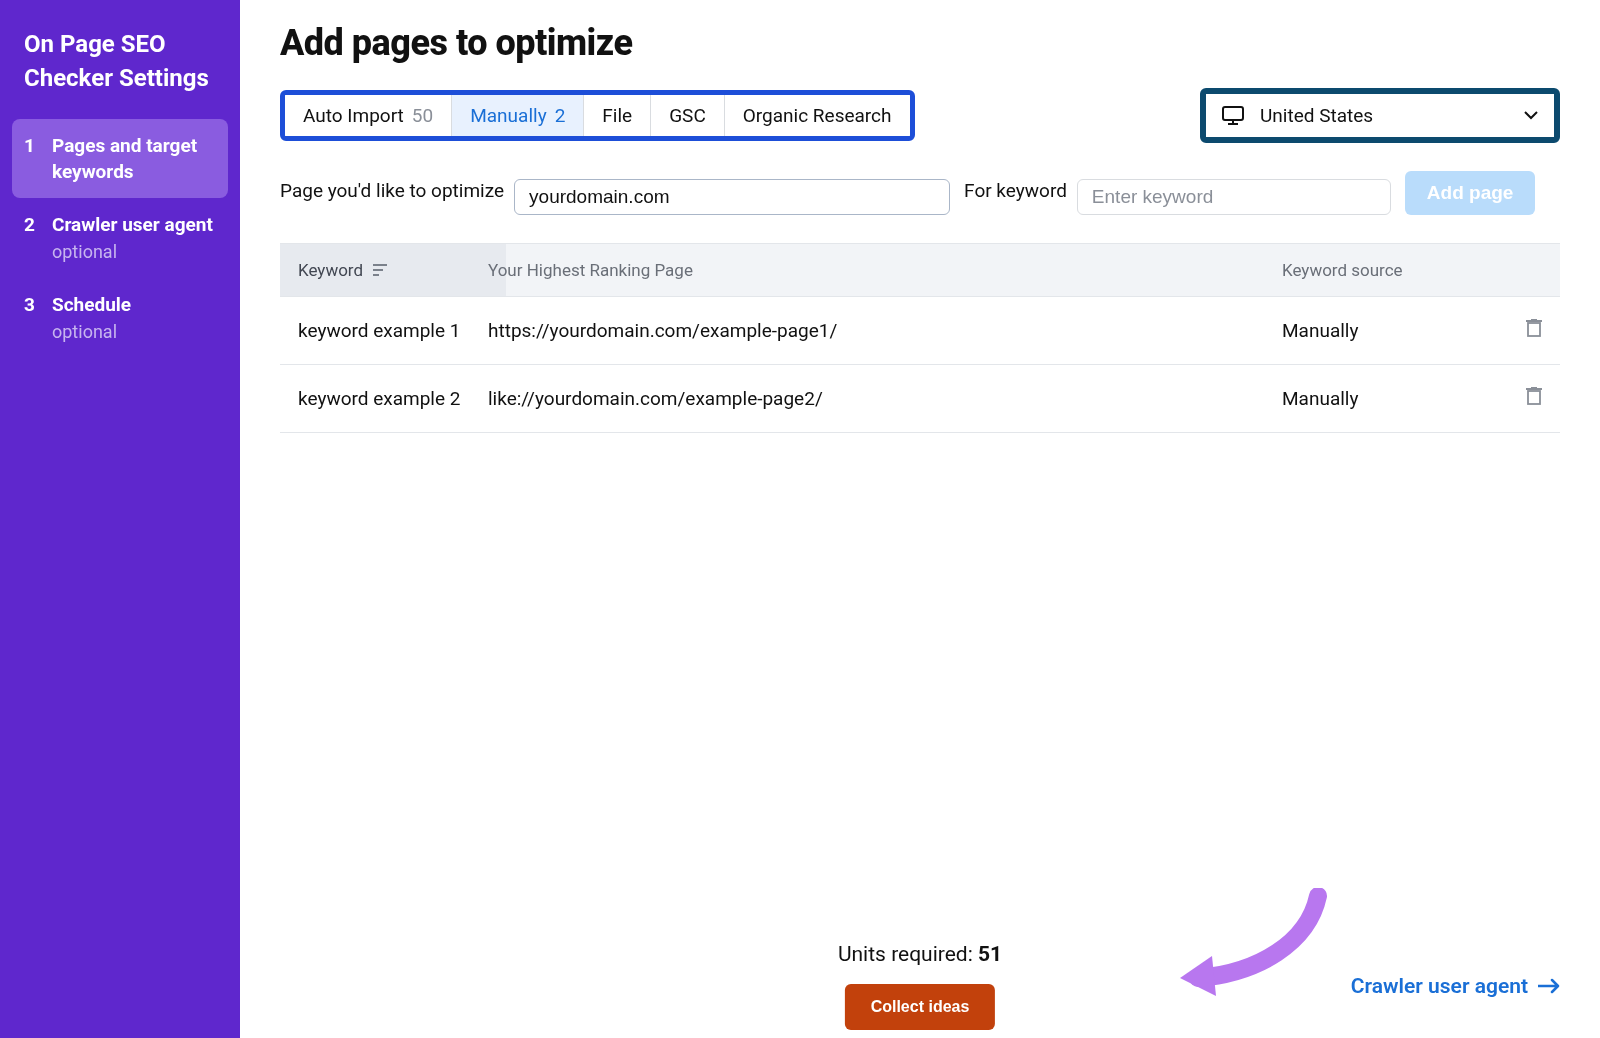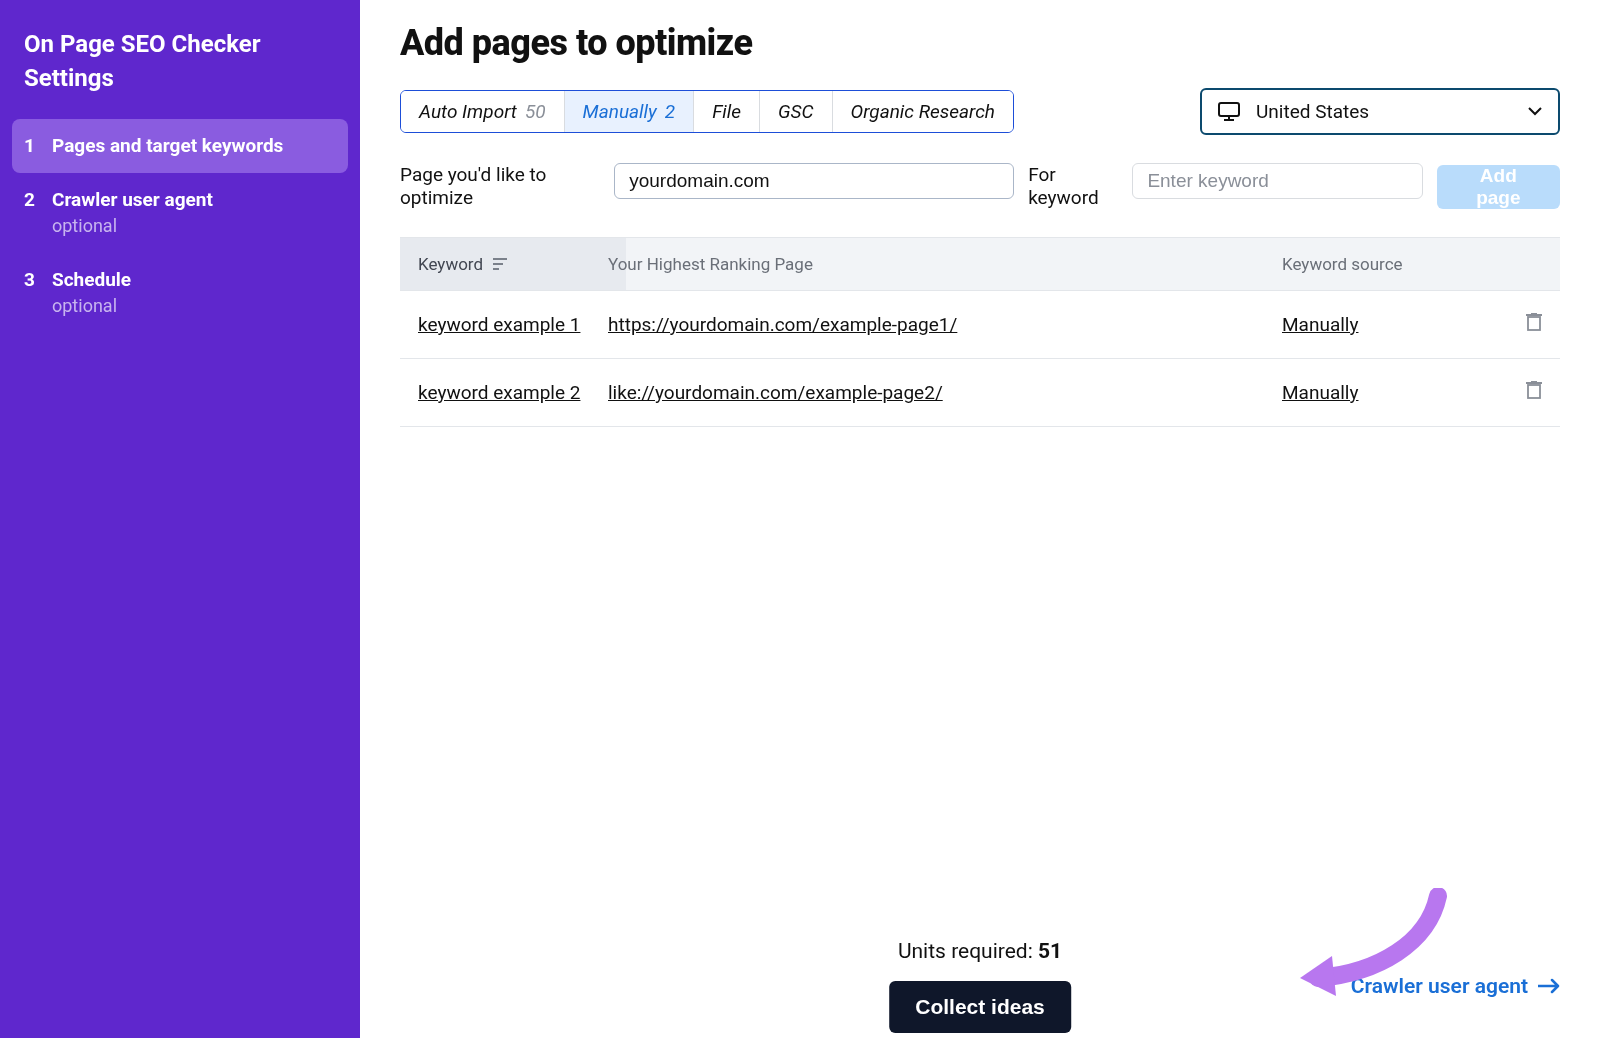--- a/index.html
+++ b/index.html
@@ -1,56 +1,56 @@
 <!DOCTYPE html>
 <html><head>
 <meta charset="utf-8">
 <style>
 * { box-sizing: border-box; margin: 0; padding: 0; }
 body { font-family: -apple-system, BlinkMacSystemFont, "Segoe UI", Roboto, Helvetica, Arial, sans-serif; background: #fff; width: 1600px; height: 1038px; overflow: hidden; }
 .layout { display: flex; height: 100%; }
-.sidebar { width: 360px; background: #5f27cd; color: #fff; padding: 28px 12px 0 12px; flex-shrink: 0; }
+.sidebar { width: 240px; background: #5f27cd; color: #fff; padding: 28px 12px 0 12px; flex-shrink: 0; }
 .sidebar-title { font-size: 24px; font-weight: 700; line-height: 1.4; padding: 0 12px 24px 12px; }
 .nav-item { display: flex; gap: 14px; padding: 14px 12px; border-radius: 8px; font-size: 19px; line-height: 1.35; }
 .nav-item.active { background: #8a5ce0; }
 .nav-num { font-weight: 700; width: 14px; flex-shrink: 0; }
 .nav-label { font-weight: 700; }
 .nav-sub { display: block; font-weight: 400; color: #c7b4ef; margin-top: 2px; font-size: 18px; }
 .main { flex: 1; padding: 22px 40px 30px 40px; position: relative; display:flex; flex-direction:column; }
 .page-title { font-size: 36px; font-weight: 800; color: #111; letter-spacing: -0.5px; }
 .controls-row { display: flex; gap: 26px; margin-top: 24px; align-items: center; }
-.tabs { display: flex; border: 1px solid #1d4ed8; border-radius: 6px; overflow: hidden; font-style: italic; }
+.tabs { display: flex; border: 5px solid #1d4ed8; border-radius: 6px; overflow: hidden; }
 .tab { padding: 9px 18px; font-size: 19px; color: #111; border-right: 1px solid #d9dce0; display:flex; align-items:center; gap:8px; cursor:pointer; background:#fff; }
 .tab:last-child { border-right: none; }
 .tab .count { color: #8a8f98; }
 .tab.active { background: #e8f1fe; color: #1a6fd6; }
 .tab.active .count { color: #1a6fd6; }
-.device-select { margin-left: auto; border: 2px solid #0c4a6e; border-radius: 6px; padding: 10px 16px; display:flex; align-items:center; gap:16px; width: 360px; justify-content: space-between; cursor:pointer; }
+.device-select { margin-left: auto; border: 6px solid #0c4a6e; border-radius: 6px; padding: 10px 16px; display:flex; align-items:center; gap:16px; width: 360px; justify-content: space-between; cursor:pointer; }
 .device-left { display:flex; align-items:center; gap:16px; font-size:19px; color:#111; }
 .chev { font-size: 16px; color:#111; }
 .form-row { display: flex; gap: 14px; margin-top: 28px; align-items: flex-end; }
 .field { display:flex; flex-direction:row; gap:10px; }
 .field-label { font-size: 19px; color:#111; }
 .text-input { height: 36px; border: 1px solid #d9dce0; border-radius: 6px; padding: 0 14px; font-size: 19px; color:#111; }
 .text-input.url { width: 436px; border-color: #aab6c8; }
 .text-input.kw { width: 314px; }
 .text-input::placeholder { color:#8a8f98; }
 .add-btn { height: 44px; padding: 0 22px; border: none; border-radius: 6px; background: #b9dcfb; color:#fff; font-size: 19px; font-weight:600; cursor:pointer; }
 .table { margin-top: 28px; border-top: 1px solid #e3e6ea; }
 .thead { display:grid; grid-template-columns: 190px 1fr 200px 60px; background:#f2f4f7; padding: 16px 18px; font-size: 17px; color:#6a6f78; border-bottom:1px solid #e3e6ea; }
 .thead .kcol { background:#e7eaef; color:#424752; display:flex; gap:10px; align-items:center; margin:-16px -18px -16px -18px; padding:16px 18px; }
 .sort-icon { font-size:14px; color:#7b818b; }
-.trow { display:grid; grid-template-columns: 190px 1fr 200px 60px; padding: 22px 18px; font-size: 19px; color:#111; border-bottom:1px solid #e3e6ea; align-items:start;text-decoration:underline; }
+.trow { display:grid; grid-template-columns: 190px 1fr 200px 60px; padding: 22px 18px; font-size: 19px; color:#111; border-bottom:1px solid #e3e6ea; align-items:start; }
 .trow .src { color:#111; }
 .trash { color:#8a8f98; cursor:pointer; justify-self:end; font-size:20px; }
 .footer { position:absolute; bottom: 40px; left: 40px; right: 40px; display:flex; align-items:center; }
 .units-block { position:absolute; left: 50%; transform: translateX(-50%); text-align:center; }
 .units-text { font-size: 21px; color:#111; }
 .units-text .n { font-weight:700; }
-.collect { margin-top: 18px; display:inline-flex; align-items:center; justify-content:center; padding: 14px 26px; background:#0f172a; color:#fff; border:none; border-radius:6px; font-size:21px; font-weight:600; cursor:pointer; }
+.collect { margin-top: 18px; display:inline-flex; align-items:center; justify-content:center; padding: 14px 26px; background:#c2410c; color:#fff; border:none; border-radius:6px; font-size:16px; font-weight:600; cursor:pointer; }
 .next-link { margin-left:auto; color:#1a6fd6; font-size:21px; font-weight:600; display:flex; align-items:center; gap:10px; cursor:pointer; }
 .arrow-callout { position:absolute; left: 928px; bottom: 40px; pointer-events:none; }
 svg { display:block; }
 </style>
 </head>
 <body>
 
 <div class="layout">
   <aside class="sidebar">
     <div class="sidebar-title">On Page SEO Checker Settings</div>

